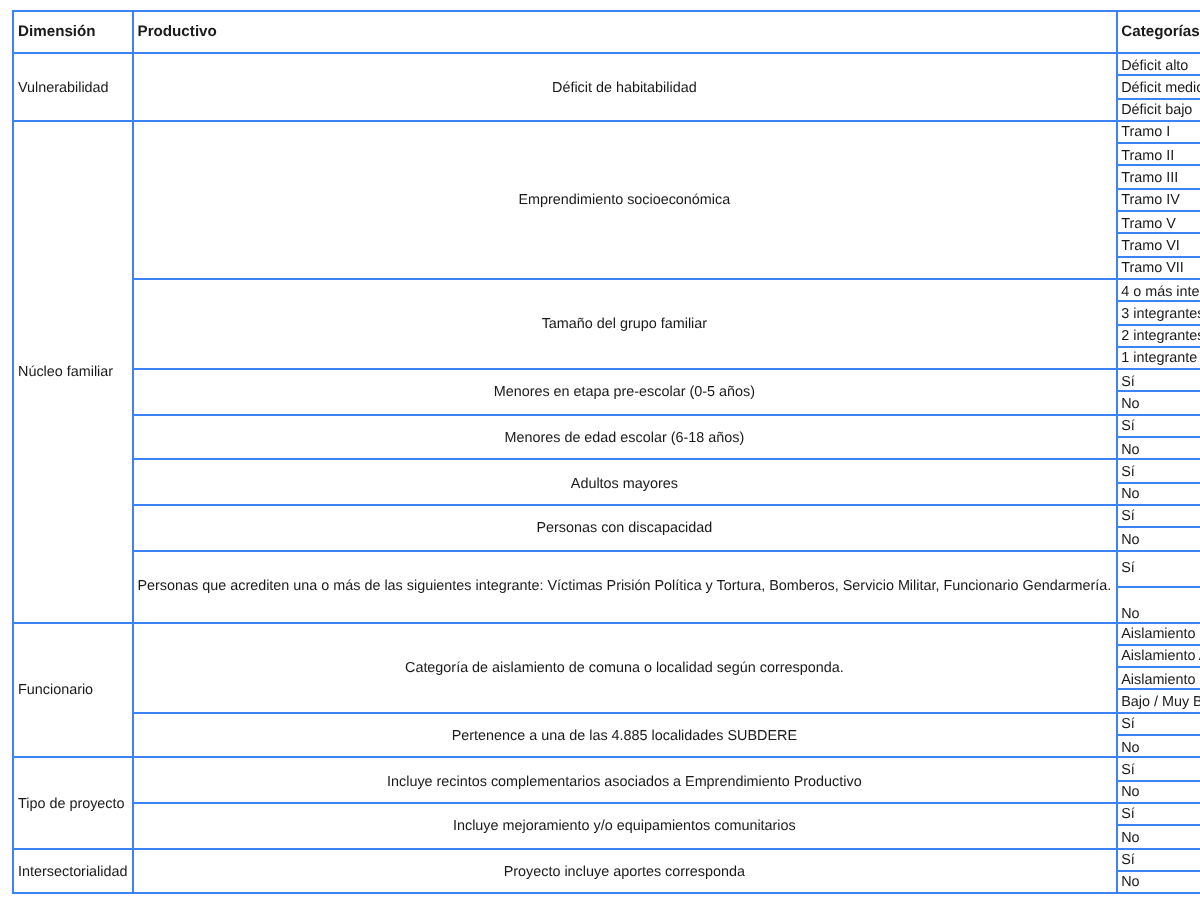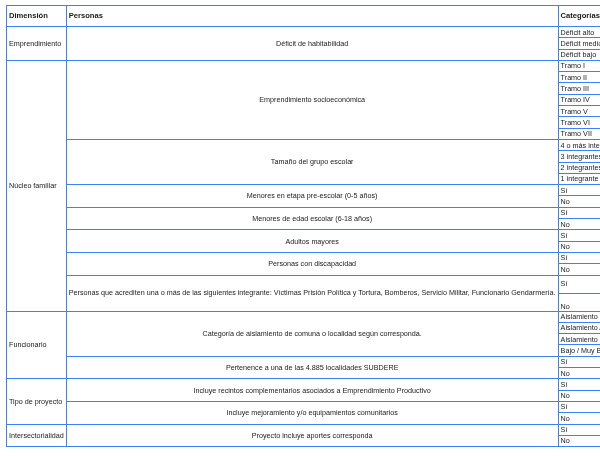--- a/index.html
+++ b/index.html
@@ -21,29 +21,29 @@
 
 <table class="scoring">
   <colgroup>
     <col class="c-dim">
       <col class="c-var">
       <col class="c-cat">
   </colgroup>
   <thead>
     <tr>
       <th>Dimensión</th>
-      <th>Personas</th>
+      <th>Productivo</th>
       <th>Categorías</th>
 
     </tr>
   </thead>
   <tbody>
 
     <tr class="r">
-      <td class="dim" rowspan="3">Emprendimiento</td>
+      <td class="dim" rowspan="3">Vulnerabilidad</td>
       <td class="var" rowspan="3">Déficit de habitabilidad</td>
       <td class="cat">Déficit alto</td>
 
     </tr>
     <tr class="r">
       <td class="cat">Déficit medio</td>
 
     </tr>
     <tr class="r">
       <td class="cat">Déficit bajo</td>
@@ -75,21 +75,21 @@
     <tr class="r">
       <td class="cat">Tramo VI</td>
 
     </tr>
     <tr class="r">
       <td class="cat">Tramo VII</td>
 
     </tr>
 
     <tr class="r">
-      <td class="var" rowspan="4">Tamaño del grupo escolar</td>
+      <td class="var" rowspan="4">Tamaño del grupo familiar</td>
       <td class="cat">4 o más integrantes</td>
 
     </tr>
     <tr class="r">
       <td class="cat">3 integrantes</td>
 
     </tr>
     <tr class="r">
       <td class="cat">2 integrantes</td>
 

